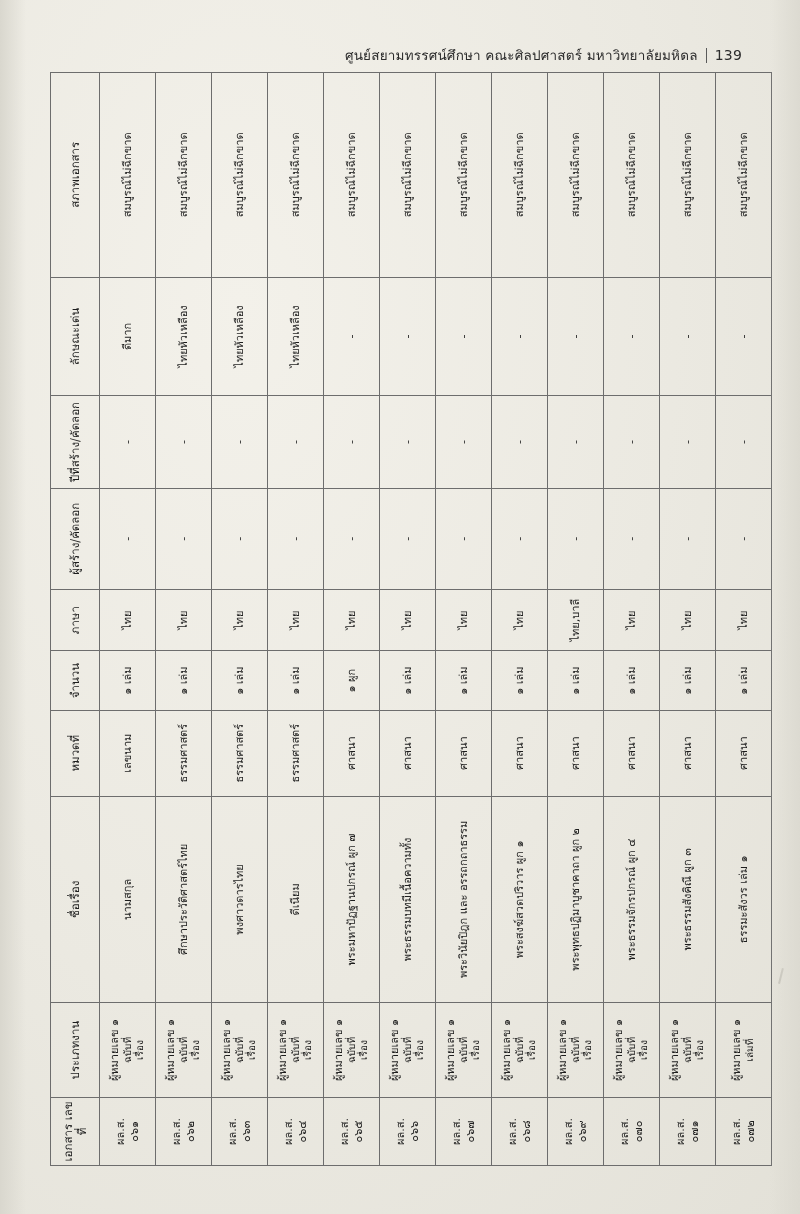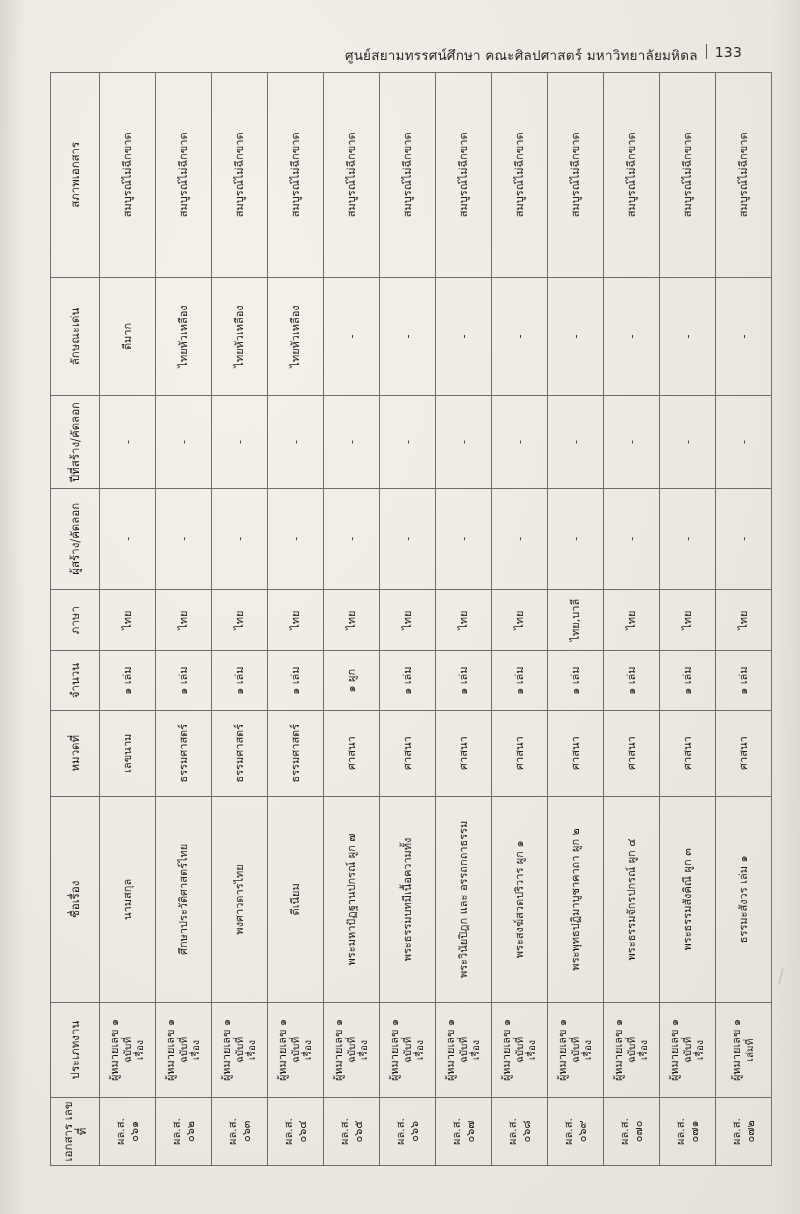--- a/index.html
+++ b/index.html
@@ -34,20 +34,21 @@
     right: 0; top: 0; bottom: 0; width: 30px;
     background: linear-gradient(to left, #dcdad1, rgba(233,231,224,0));
   }
 
   
   .page-header {
     position: absolute;
     top: 44px;
     right: 58px;
     display: flex;
+    align-items: center;
     gap: 6px;
     font-family: "DejaVu Sans", sans-serif;
     font-size: 13.5px;
     color: #2c2c2c;
     white-space: nowrap;
     letter-spacing: .2px;
   }
   .page-header .sep {
     display: inline-block;
     width: 1px;
@@ -137,21 +138,21 @@
   }
 </style>
 </head>
 <body>
 
 <div id="page">
 
   <div class="page-header">
     <span>ศูนย์สยามทรรศน์ศึกษา คณะศิลปศาสตร์ มหาวิทยาลัยมหิดล</span>
     <span class="sep"></span>
-    <span class="pageno">133</span>
+    <span class="pageno">139</span>
   </div>
 
   <div id="rot-wrap">
     <div id="rot-inner">
       <table class="doc">
         <colgroup>
           <col class="c-doc">
             <col class="c-type">
             <col class="c-title">
             <col class="c-cat">

